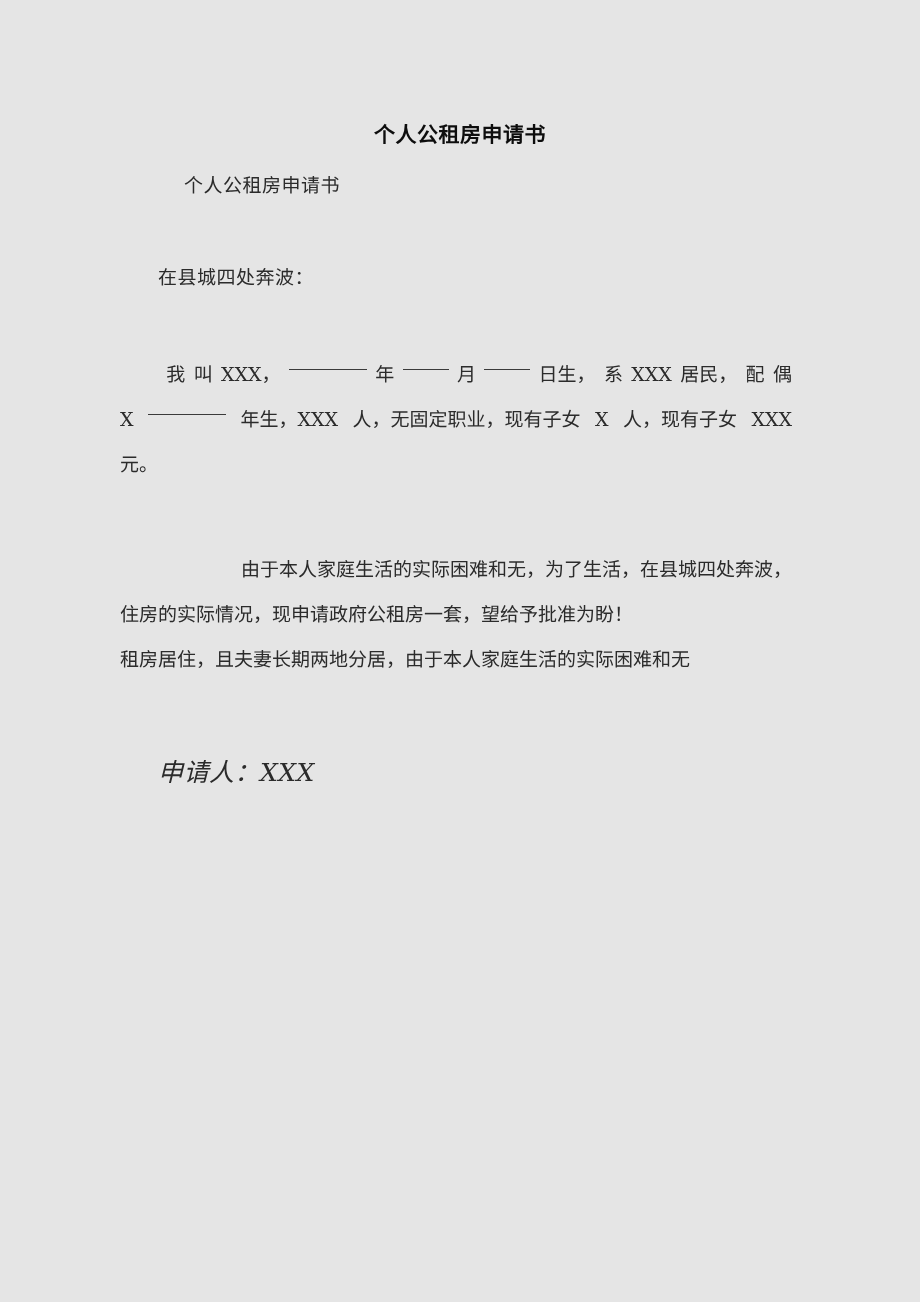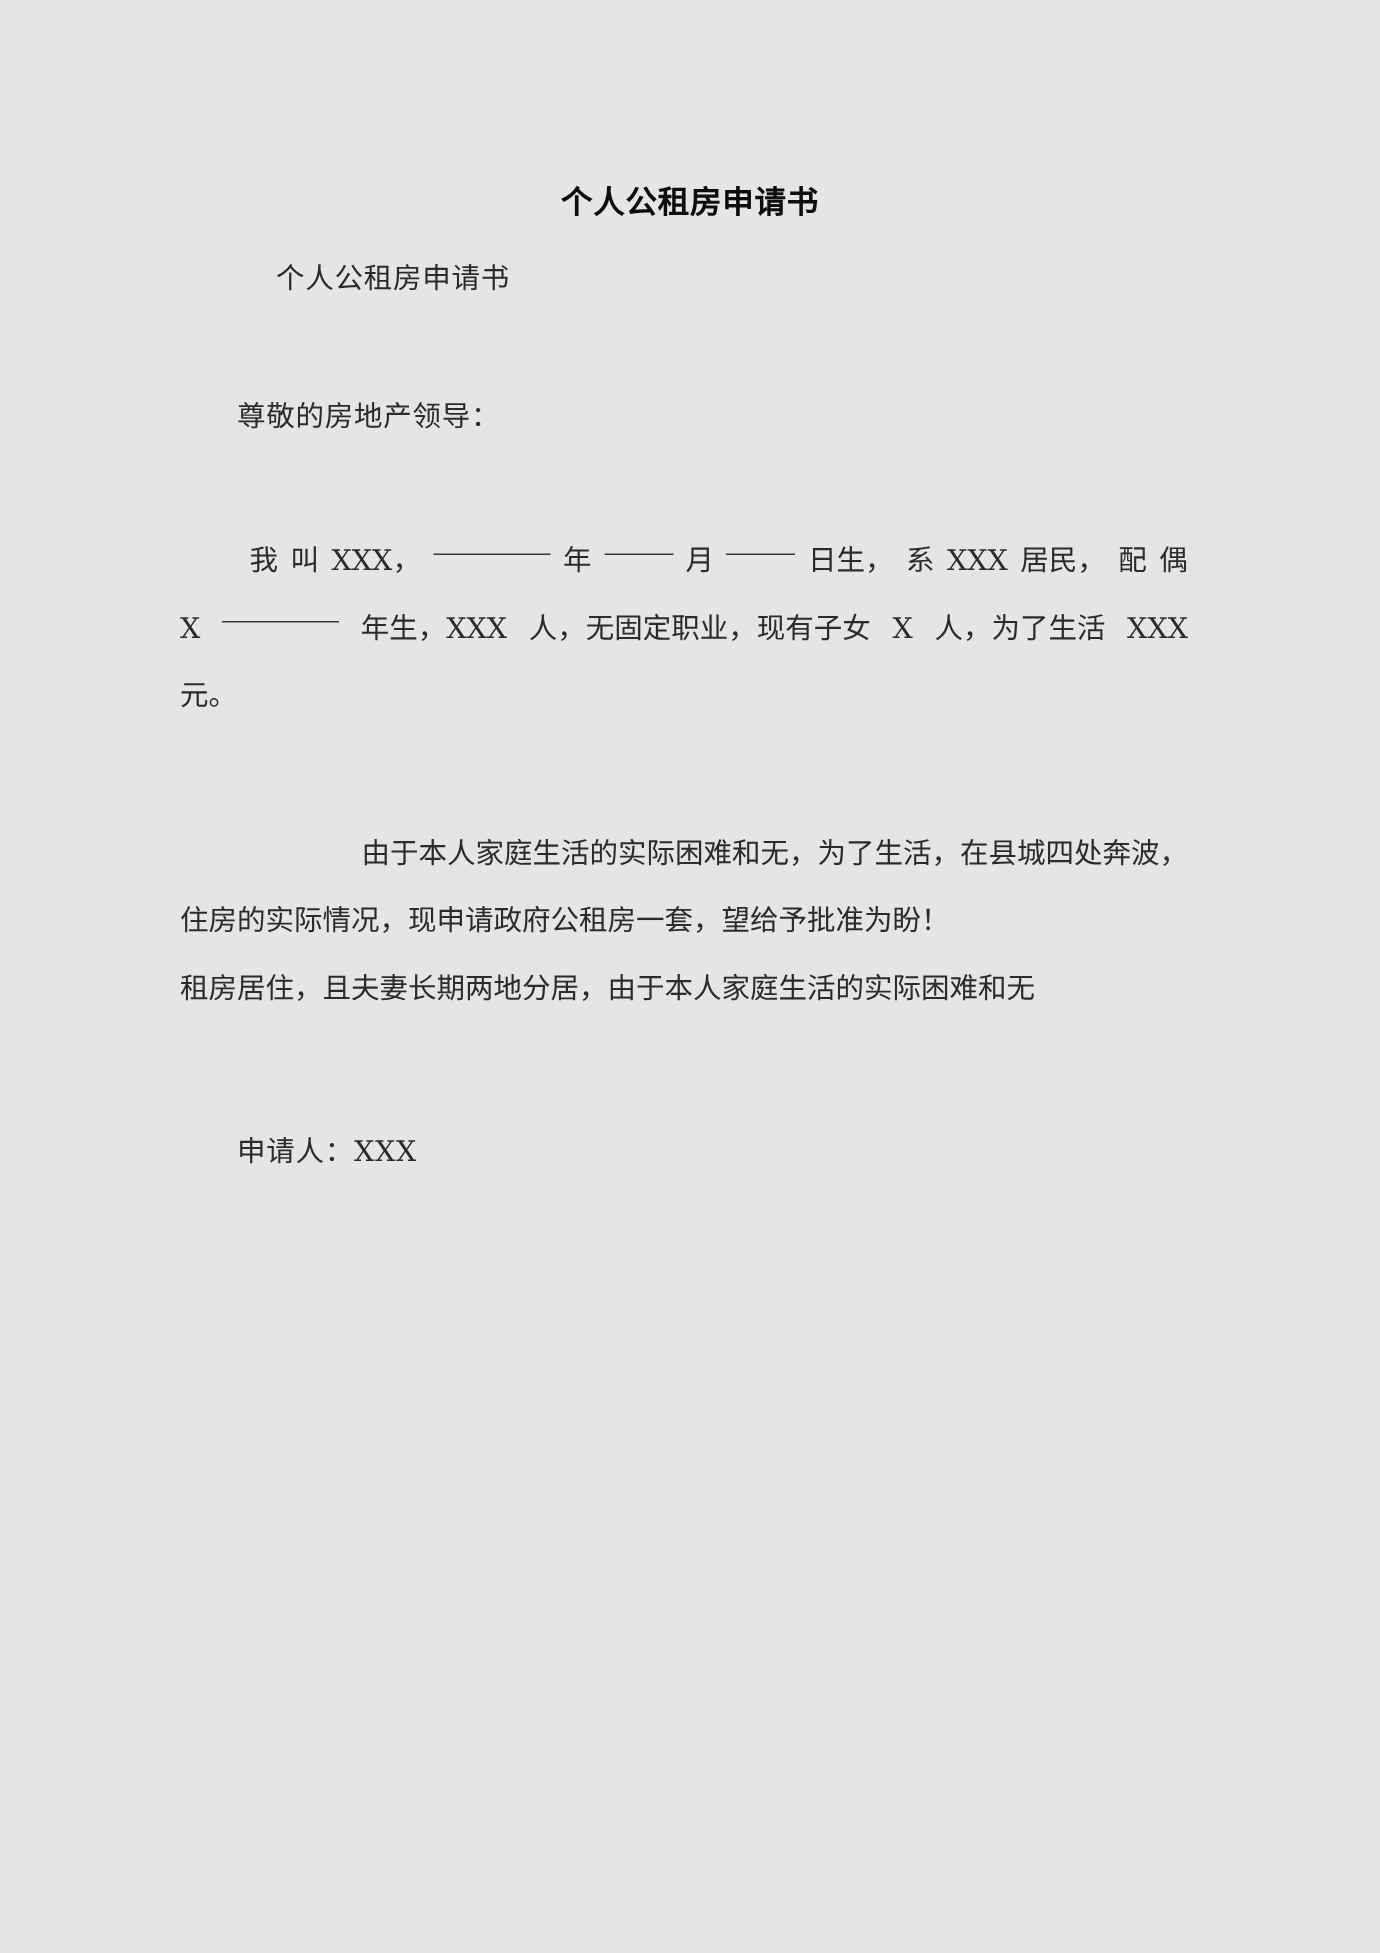--- a/index.html
+++ b/index.html
@@ -99,23 +99,24 @@
     height: 17px;
   }
   .blank.w-long  { width: 78px; }
   .blank.w-mid   { width: 46px; }
 
   
   .signature {
     position: absolute;
     top: 752px;
     left: 158px;
-    font-size: 19px;
+    font-size: 25px;
     letter-spacing: 0.5px;
     color: #2b2b2b;
+    font-style: italic;
   }
 
   
   .date-line {
     position: absolute;
     top: 842px;
     left: 156px;
     font-size: 19px;
     letter-spacing: 0.5px;
     color: #2b2b2b;
@@ -127,21 +128,21 @@
 </style>
 </head>
 <body>
 
 <div class="page">
 
   <div class="doc-title">个人公租房申请书</div>
 
   <div class="doc-subtitle">个人公租房申请书</div>
 
-  <div class="salutation">尊敬的房地产领导：</div>
+  <div class="salutation">在县城四处奔波：</div>
 
   <div class="body-block" id="para-1">
 
     <span class="line justified">
       <span><span class="para-indent"></span></span>
       <span>我</span>
       <span>叫</span>
       <span>XXX，</span>
       <span class="blank w-long"></span>
       <span>年</span>
@@ -155,21 +156,21 @@
       <span>配</span>
       <span>偶</span>
     </span>
 
     <span class="line justified">
       <span>X</span>
       <span class="blank w-long"></span>
       <span>年生，XXX</span>
       <span>人，无固定职业，现有子女</span>
       <span>X</span>
-      <span>人，为了生活</span>
+      <span>人，现有子女</span>
       <span>XXX</span>
     </span>
 
     <span class="line">元。</span>
   </div>
 
   <div class="body-block" id="para-2">
     <span class="line justified">
       <span><span class="para-indent"></span></span>
       <span>由于本人家庭生活的实际困难和无，为了生活，在县城四处奔波，</span>

